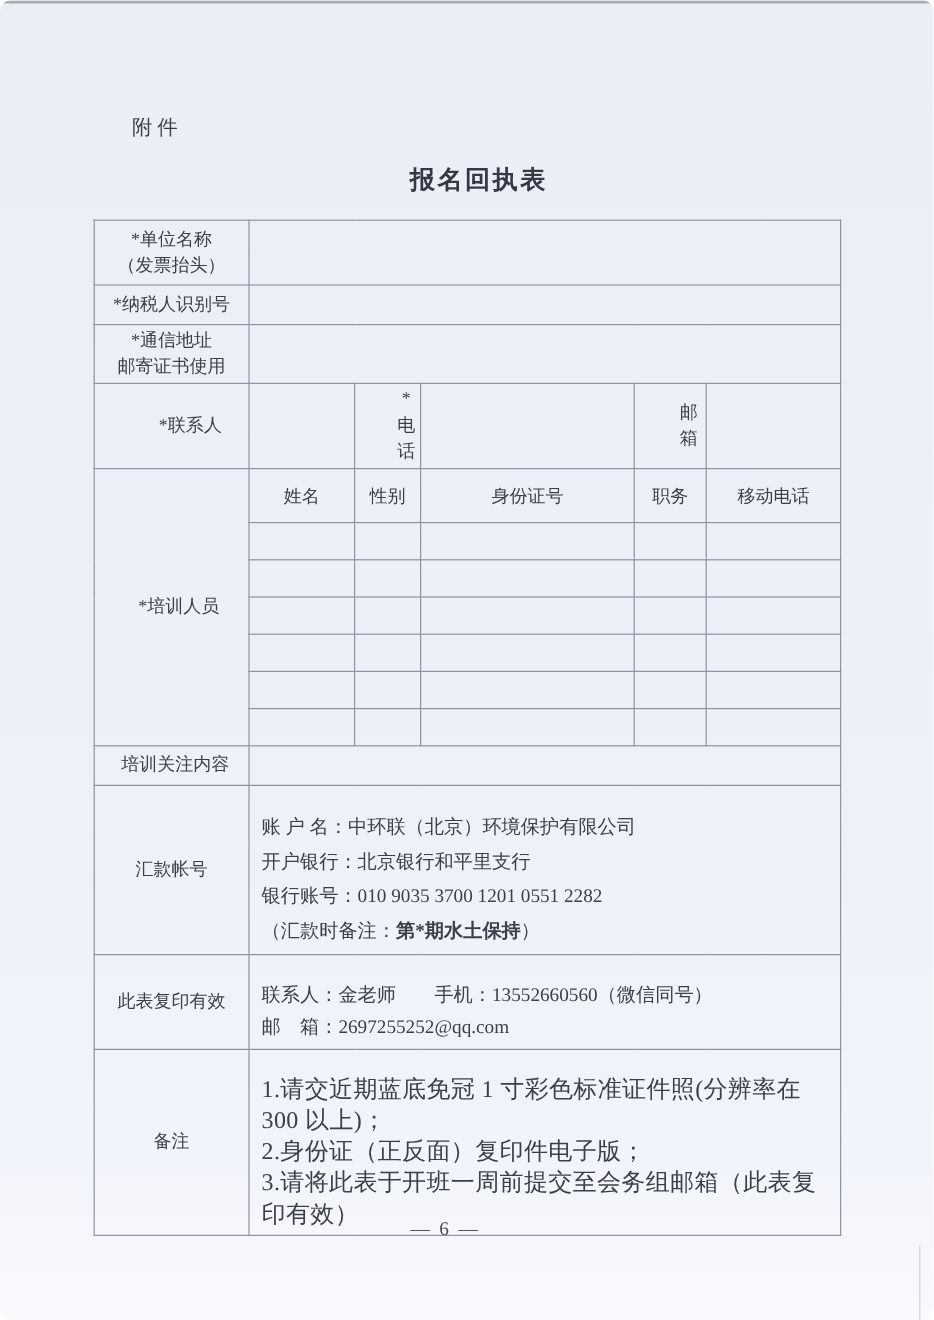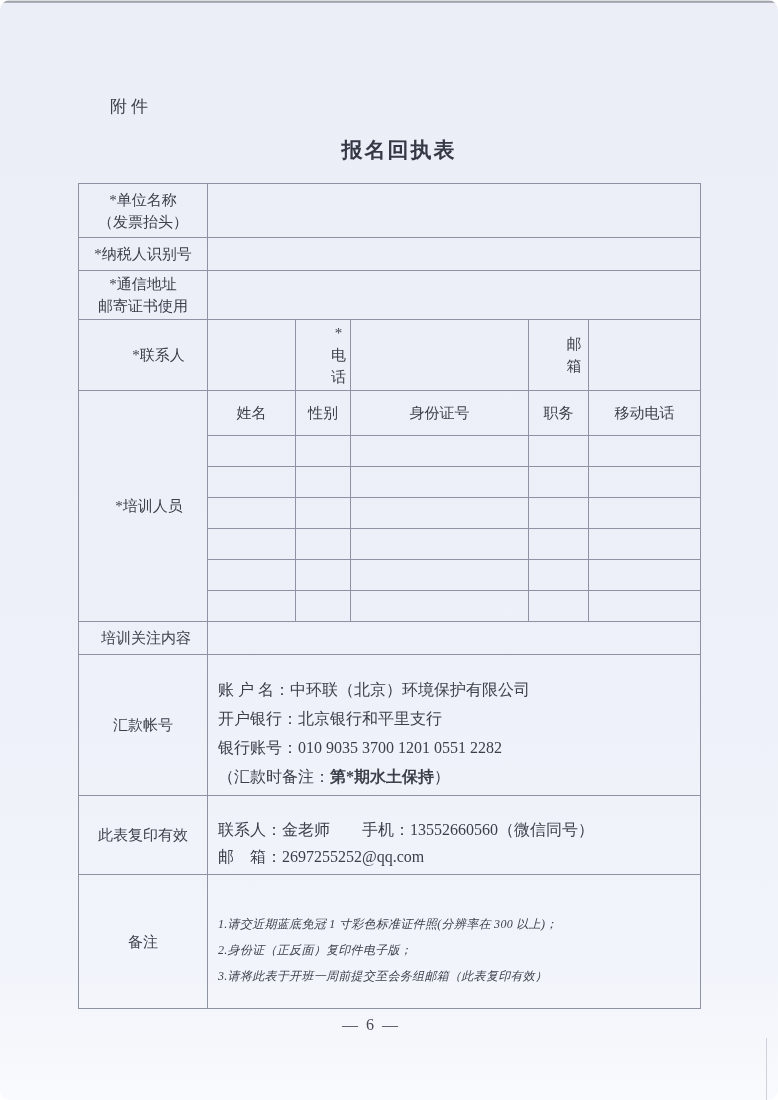--- a/index.html
+++ b/index.html
@@ -57,21 +57,21 @@
   .r-remit td.content   { height: 119px; }
   .r-teacher td.content { height: 55px; }
   .r-remarks td.content { height: 134px; }
   td.content {
     font-size: 16px;
     padding: 20px 8px 4px 10px;
     vertical-align: middle;
   }
   .r-remit .line   { line-height: 29px; }
   .r-teacher .line { line-height: 27px; }
-  .r-remarks td.content { font-size: 12px; font-style: italic; }
+  .r-remarks td.content { font-size: 20px; }
   .r-remarks .line { line-height: 26px; letter-spacing: 0.3px; }
   .page-number {
     position: absolute; top: 1016px; left: 0; width: 100%;
     text-align: center; text-indent: -36px;
     font-size: 16px; color: #474b56; letter-spacing: 2px;
   }
 </style>
 </head>
 <body>
 

